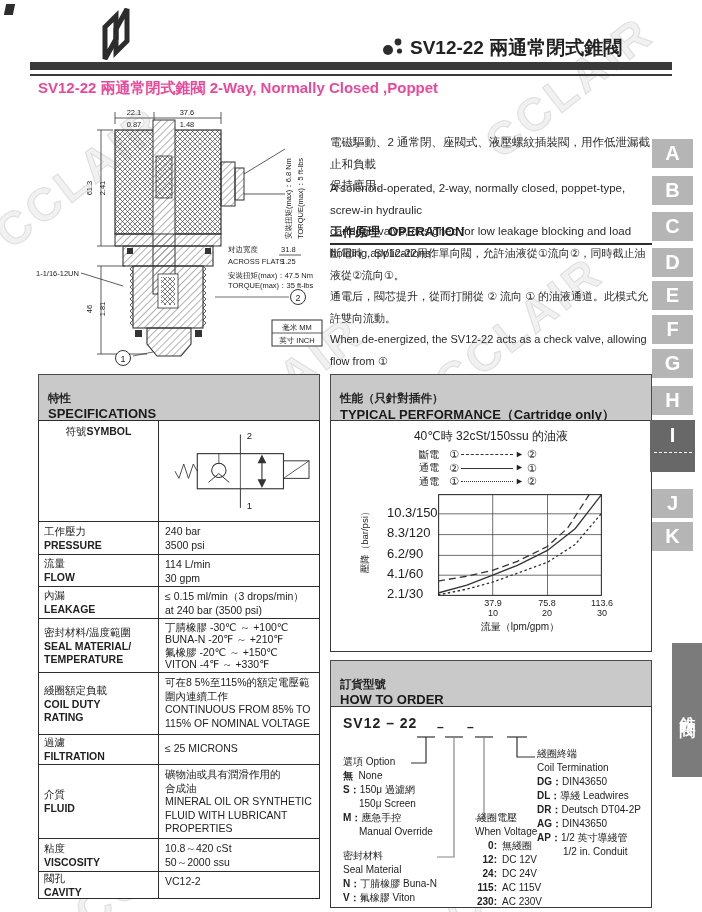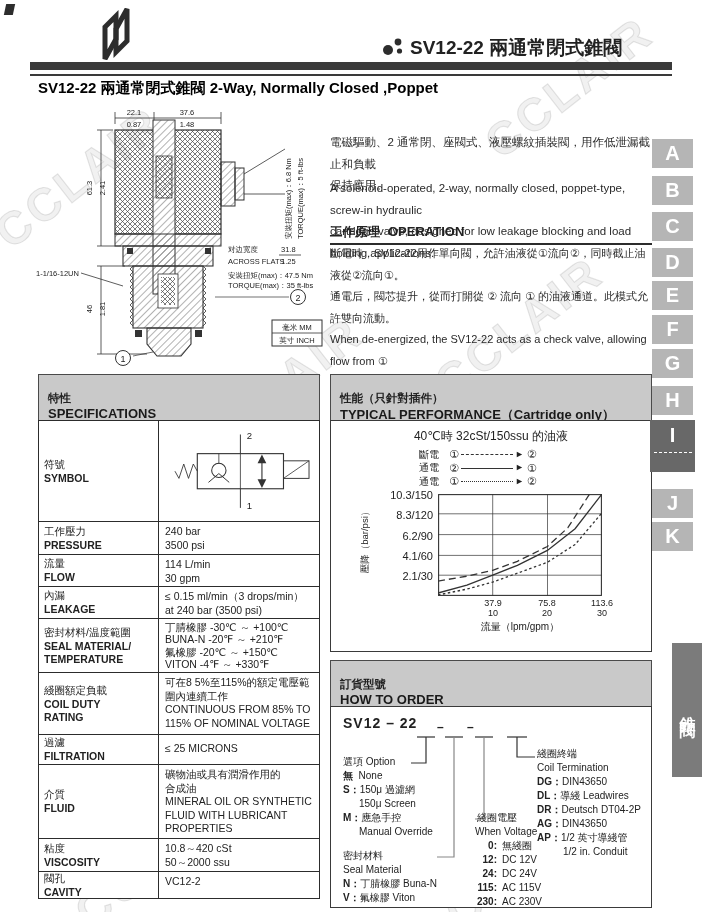--- a/index.html
+++ b/index.html
@@ -11,61 +11,61 @@
   .z { position:absolute; z-index:2; }
   .pre { white-space:pre-line; }
 
   
   .corner-mark { left:5px; top:4px; width:9px; height:11px; background:#2d2d2d; transform:skewX(-12deg); }
   .logo { left:93px; top:8px; }
   .title-row { left:380px; top:34px; width:292px; display:flex; align-items:center; gap:6px; }
   .title-row .t { font-size:19px; font-weight:bold; color:#222; white-space:nowrap; }
   .rule-thick { left:30px; top:62px; width:642px; height:8px; background:#3a3a3a; }
   .rule-thin  { left:30px; top:74px; width:642px; height:2px; background:#3a3a3a; }
-  .subtitle { left:38px; top:79px; width:640px; font-size:15px; font-weight:bold; color:#000000; white-space:nowrap; }
+  .subtitle { left:38px; top:79px; width:640px; font-size:15px; font-weight:bold; color:#ec4899; white-space:nowrap; }
 
   
   .sec-head { border-bottom:2px solid #2c2c2c; padding-bottom:2px; width:322px; }
   .sec-head .zh { font-size:12.5px; font-weight:bold; margin-right:8px; }
   .sec-head .en { font-size:13px; font-weight:bold; }
   .body-text { font-size:11.5px; color:#2a2a2a; line-height:21.5px; }
 
   
   .banner { background:#c9c9c9; border:1px solid #4a4a4a; padding:16px 9px; }
   .banner .zh { display:block; font-size:11.5px; font-weight:bold; color:#222; }
   .banner .en { display:block; font-size:13px; font-weight:bold; color:#1a1a1a; }
 
   
   .spec-table { left:38px; top:420px; width:282px; border:1.5px solid #2c2c2c; background:#fff; }
   .srow { display:flex; border-top:1px solid #2c2c2c; }
   .srow:first-child { border-top:none; }
   .slabel { width:120px; border-right:1px solid #2c2c2c; padding:4px 5px; }
   .slabel .zh { font-size:10.5px; color:#222; }
   .slabel .en { font-size:10.5px; font-weight:bold; white-space:pre-line; line-height:13px; }
   .sval { flex:1; padding:3px 6px; font-size:10.5px; line-height:13.5px; color:#222; }
-  .r-symbol { height:100px; } .r-symbol .slabel { display:flex; flex-direction:column; justify-content:center; }
+  .r-symbol { height:100px; } .r-symbol .slabel { display:flex; flex-direction:row; justify-content:center;text-align:center; }
   .r-pressure { height:33px; } .r-flow { height:32px; } .r-leakage { height:32px; }
   .r-seal { height:54px; } .r-seal .sval { line-height:12.3px; padding-top:2px; }
   .r-coil { height:62px; } .r-filtration { height:30px; } .r-filtration .sval { padding-top:7px; }
   .r-fluid { height:74px; } .r-viscosity { height:33px; } .r-cavity { height:27px; }
   .r-seal .slabel, .r-coil .slabel, .r-fluid .slabel, .r-filtration .slabel, .r-viscosity .slabel, .r-cavity .slabel,
   .r-pressure .slabel, .r-flow .slabel, .r-leakage .slabel { display:flex; flex-direction:column; justify-content:center; }
 
   
   .chart-box { left:330px; top:420px; width:322px; height:232px; border:1.5px solid #3a3a3a; background:#fff; }
   .chart-title { position:absolute; left:0; top:7px; width:100%; text-align:center; font-size:12px; color:#222; }
   .legend { position:absolute; left:88px; top:27px; }
   .lrow { display:flex; align-items:center; height:13.5px; font-size:10px; color:#222; }
   .lrow .lab { width:30px; }
   .lrow .circ { font-size:11px; }
   .lline { width:52px; height:1px; margin:0 2px; border-top:1.5px solid #333; position:relative; top:0; }
   .lline.dashed { border-top-style:dashed; }
   .lline.dotted { border-top-style:dotted; }
   .larr { font-size:9px; margin-right:3px; position:relative; top:-1px; }
-  .ytick { position:absolute; width:46px; text-align:right; font-size:11px; color:#222; }
+  .ytick { position:absolute; width:46px; font-size:13px; color:#222;margin-top:16px; }
   .xtick { position:absolute; width:40px; text-align:center; font-size:9px; line-height:10px; color:#222; }
   .ylab { position:absolute; left:28px; top:170px; width:102px; text-align:center; font-size:9.5px;
           transform:rotate(-90deg); transform-origin:0 0; color:#222; }
   .xlab { position:absolute; left:107px; top:199px; width:164px; text-align:center; font-size:10px; color:#222; }
   #perf-plot { position:absolute; left:107px; top:73px; }
 
   
   .order-box { left:330px; top:706px; width:322px; height:202px; border:1.5px solid #3a3a3a; background:#fff; }
   .model { position:absolute; left:12px; top:8px; font-size:14px; font-weight:bold; letter-spacing:1px; }
   .slot-dash { position:absolute; top:13px; font-size:12px; font-weight:bold; }

